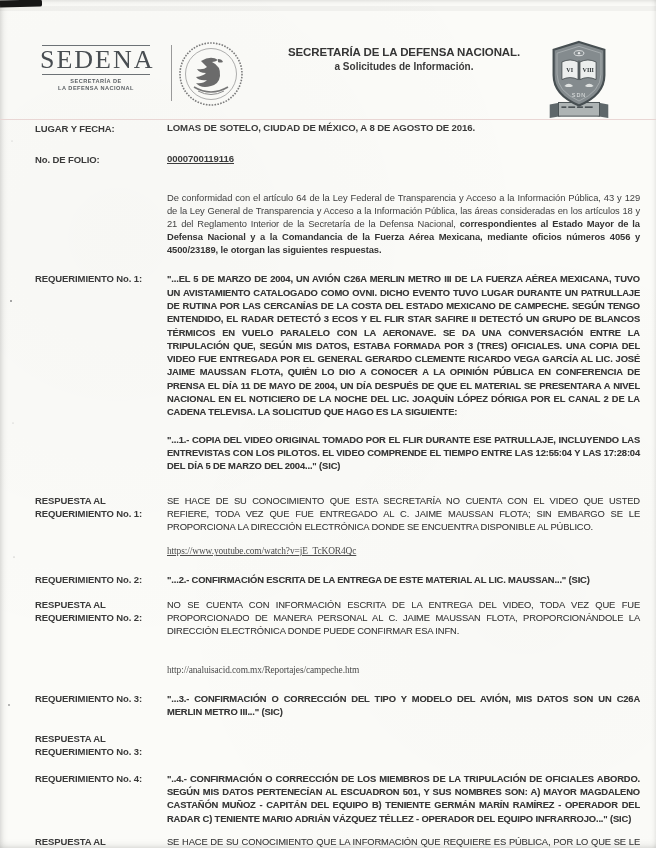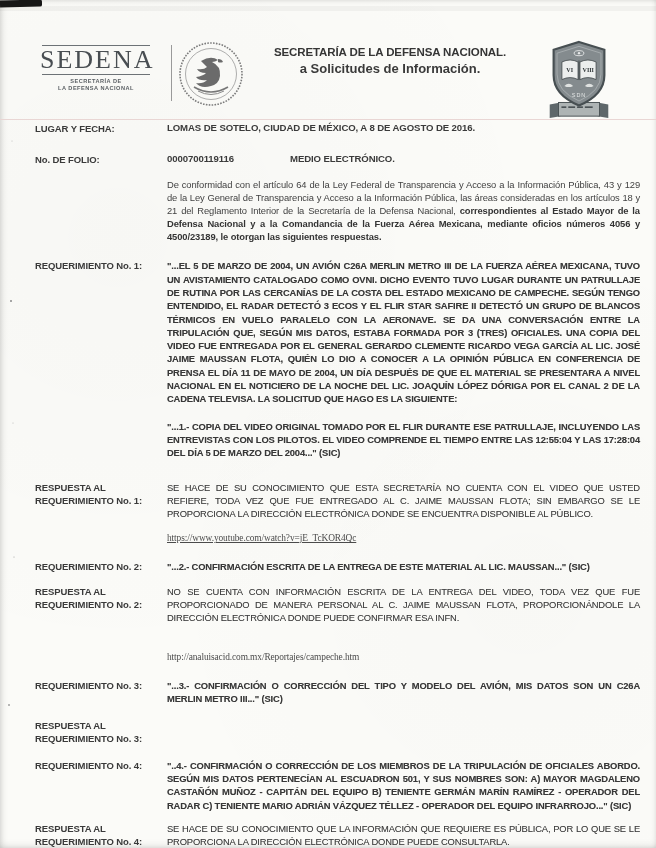--- a/index.html
+++ b/index.html
@@ -44,39 +44,39 @@
     font-family: "Liberation Serif", serif;
     font-size: 26px; letter-spacing: 2px; color: #494e52;
     line-height: 27px; padding: 0 0 1px 0;
   }
   .brand-sub {
     margin-top: 3px; font-size: 5.6px; letter-spacing: 0.5px;
     color: #5a5f63; line-height: 7px; white-space: pre-line; font-weight: bold;
   }
   .header-divider { position: absolute; left: 171px; top: 45px; width: 1px; height: 56px; background: #9a9a9a; }
   .eagle { position: absolute; left: 178px; top: 41px; }
-  .title-block { position: absolute; left: 242px; top: 46px; width: 296px; text-align: center; }
+  .title-block { position: absolute; left: 256px; top: 46px; width: 296px; text-align: center; }
   .doc-org { font-size: 11.5px; font-weight: bold; color: #353535; letter-spacing: -0.1px; }
   .doc-sub1 { margin-top: 17px; font-size: 11px; font-weight: bold; color: #3a3a3a; }
-  .doc-sub2 { margin-top: 3px; font-size: 13px; font-weight: bold; color: #3a3a3a; }
+  .doc-sub2 { margin-top: 3px; font-size: 10px; font-weight: bold; color: #3a3a3a; }
   .shield { position: absolute; left: 546px; top: 40px; }
   .header-rule { position: absolute; left: 0; top: 119px; width: 100%; height: 1px; background: #e9d6d4; }
 
   
   main { padding: 0 16px 0 35px; }
   .row { display: flex; align-items: flex-start; }
   .row-label {
     width: 132px; flex: 0 0 132px;
     font-size: 9.5px; font-weight: bold; color: #3a3a3a;
     line-height: 13.2px; letter-spacing: -0.1px; white-space: pre-line;
   }
   .row-content { flex: 1 1 auto; min-width: 0; }
 
   .meta-value { font-size: 9.6px; font-weight: bold; letter-spacing: -0.1px; color: #3a3a3a; }
-  .folio-line { display: flex; }
+  .folio-line { display: flex; text-decoration: underline; }
   .folio-number { width: 123px; flex: 0 0 123px; }
   .delivery-label { width: 210px; flex: 0 0 210px; }
   .delivery-value { flex: 1 1 auto; }
 
   .para {
     font-size: 9.4px; line-height: 13.3px; letter-spacing: -0.15px;
     text-align: justify; color: #3e3e3e;
     text-shadow: 0 0 0.4px rgba(40,40,40,0.35);
   }
   .para.bold { font-weight: bold; color: #383838; }
@@ -84,21 +84,21 @@
   .intro-para b { color: #343434; }
   .doc-link {
     display: inline-block; font-size: 9.4px; letter-spacing: -0.1px;
     color: #4b4b4b; text-decoration: underline; cursor: pointer;
   }
   .doc-link.plain { text-decoration: none; margin-top: 27px; }
 
   
   .mt-row1   { }
   .mt-row2   { margin-top: 18px; }
-  .mt-intro  { margin-top: 13px; justify-content: center; }
+  .mt-intro  { margin-top: 26px; justify-content: center; }
   .mt-req1   { margin-top: 16px; }
   .mt-p2     { margin-top: 14px; }
   .mt-resp1  { margin-top: 21px; }
   .mt-link   { margin-top: 13px; font-family: Liberation Serif, serif; }
   .mt-req2   { margin-top: 15px; }
   .mt-resp2  { margin-top: 11px; }
   .mt-req3   { margin-top: 15px; }
   .mt-resp3  { margin-top: 14px; }
   .mt-req4   { margin-top: 13px; }
   .mt-resp4  { margin-top: 10px; }
@@ -168,21 +168,20 @@
 
     <div class="row mt-row1">
       <div class="row-label">LUGAR Y FECHA:</div>
       <div class="row-content meta-value">LOMAS DE SOTELO, CIUDAD DE MÉXICO, A 8 DE AGOSTO DE 2016.</div>
     </div>
 
     <div class="row mt-row2">
       <div class="row-label">No. DE FOLIO:</div>
       <div class="row-content folio-line">
         <div class="meta-value folio-number">0000700119116</div>
-        <div class="meta-value delivery-value">MEDIO ELECTRÓNICO.</div>
       </div>
     </div>
 
     <div class="row mt-intro">
       <div class="row-label"></div>
       <div class="row-content intro-para">
         <span>De conformidad con el artículo 64 de la Ley Federal de Transparencia y Acceso a la Información Pública, 43 y 129 de la Ley General de Transparencia y Acceso a la Información Pública, las áreas consideradas en los artículos 18 y 21 del Reglamento Interior de la Secretaría de la Defensa Nacional, </span><b>correspondientes al Estado Mayor de la Defensa Nacional y a la Comandancia de la Fuerza Aérea Mexicana, mediante oficios números 4056 y 4500/23189,  le otorgan las siguientes respuestas.</b>
       </div>
     </div>
 

